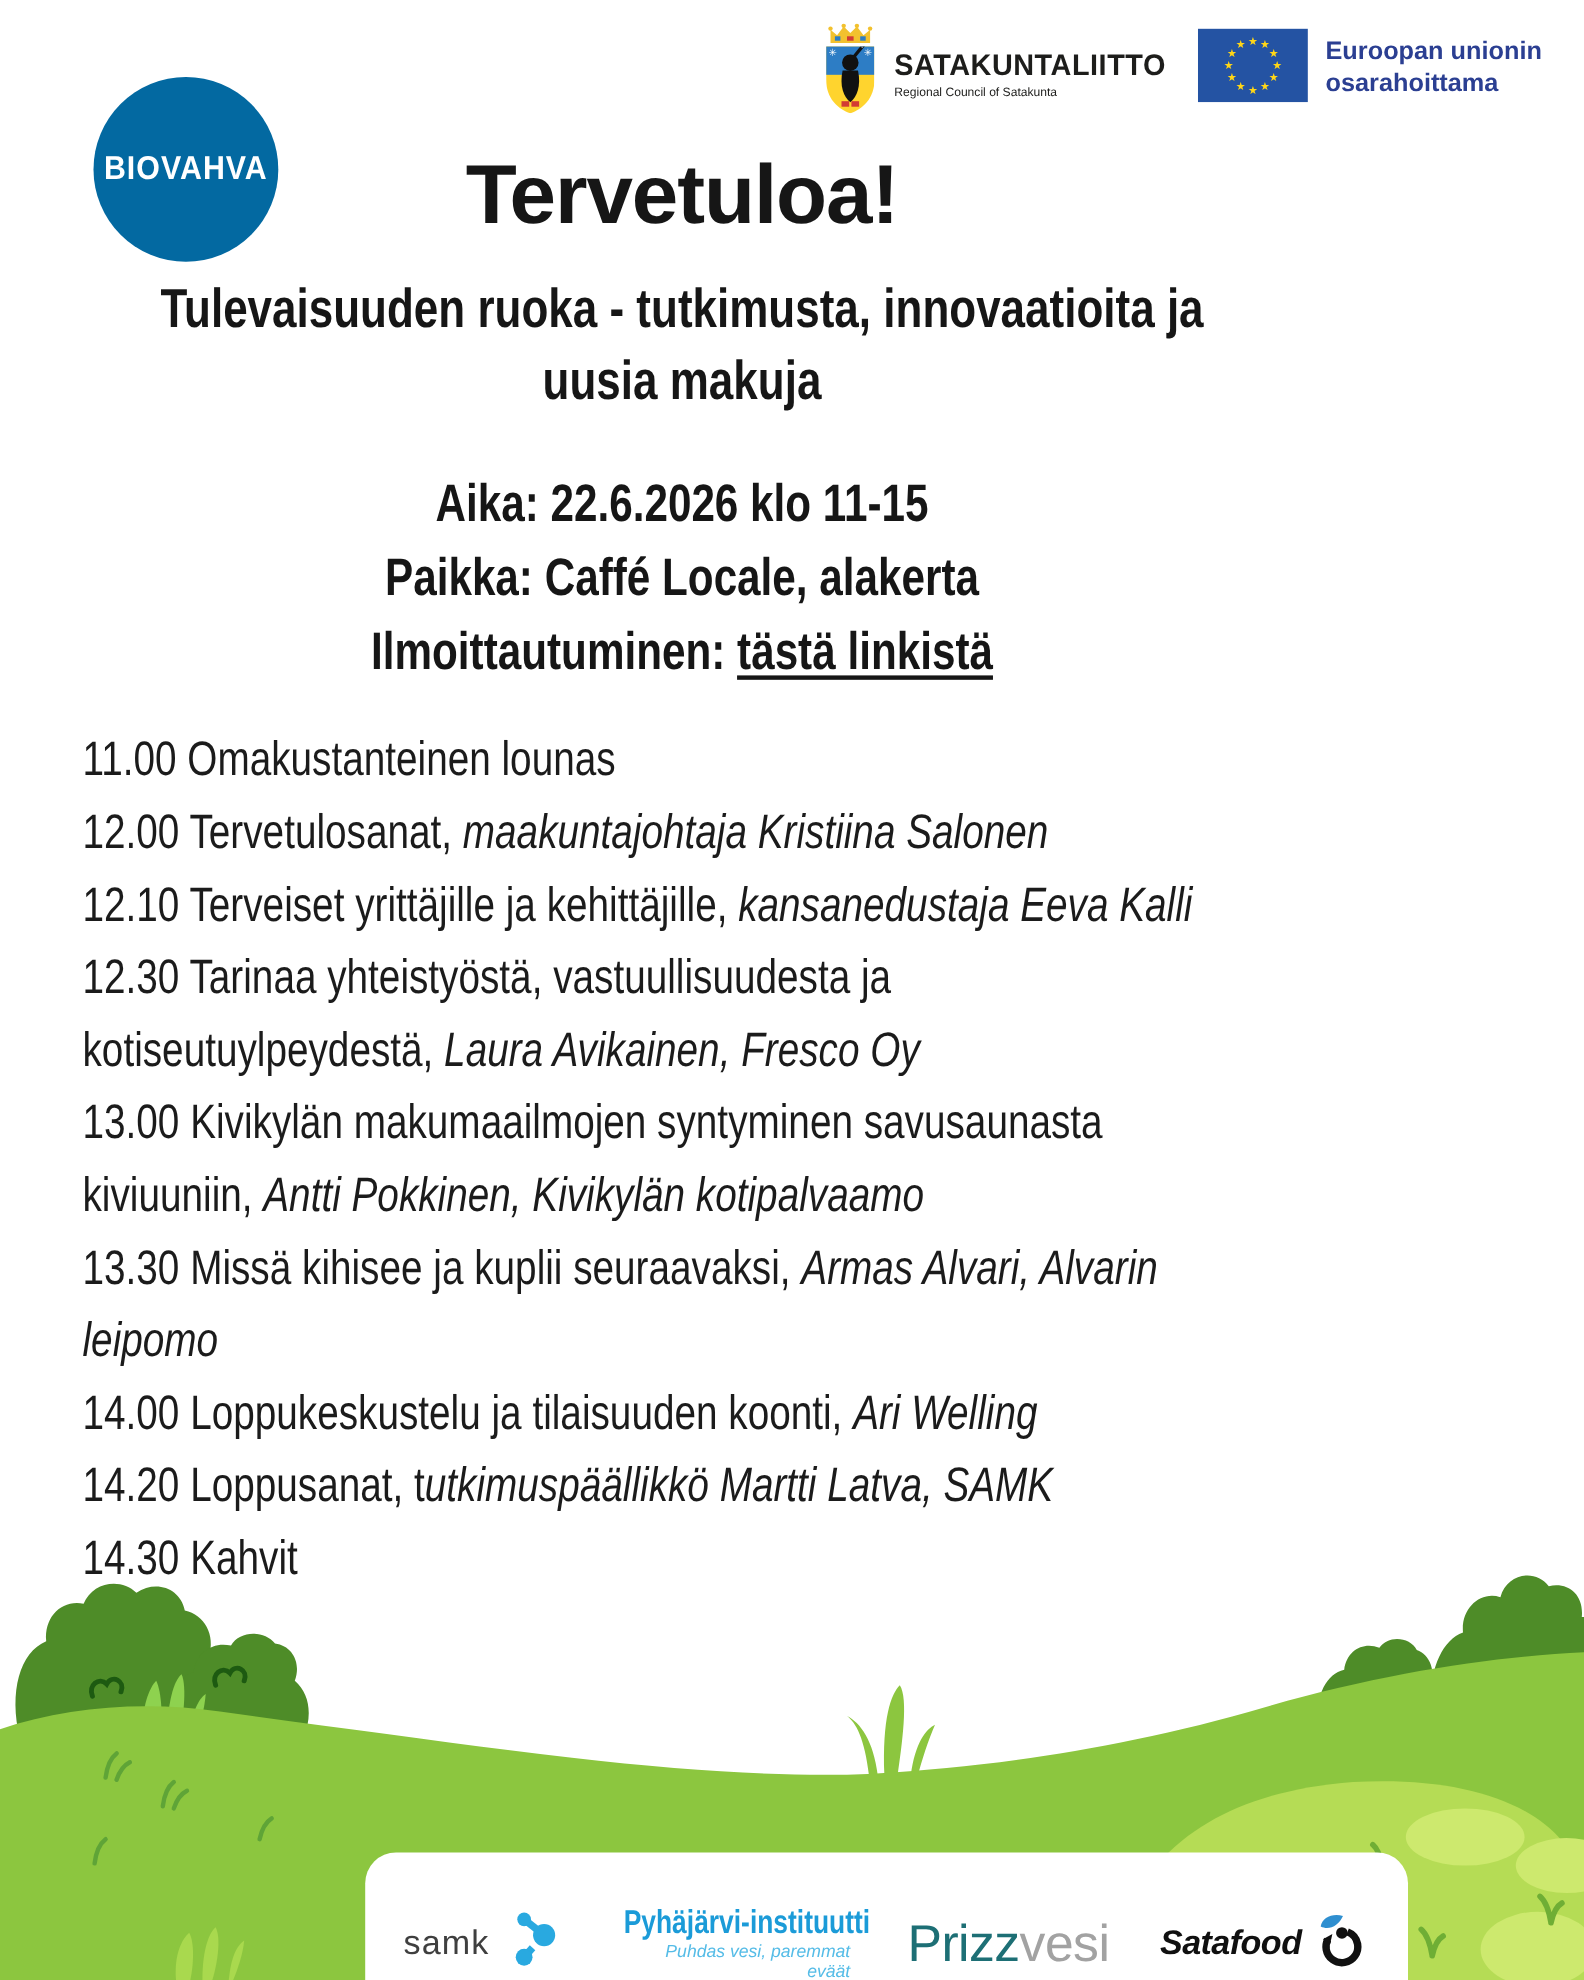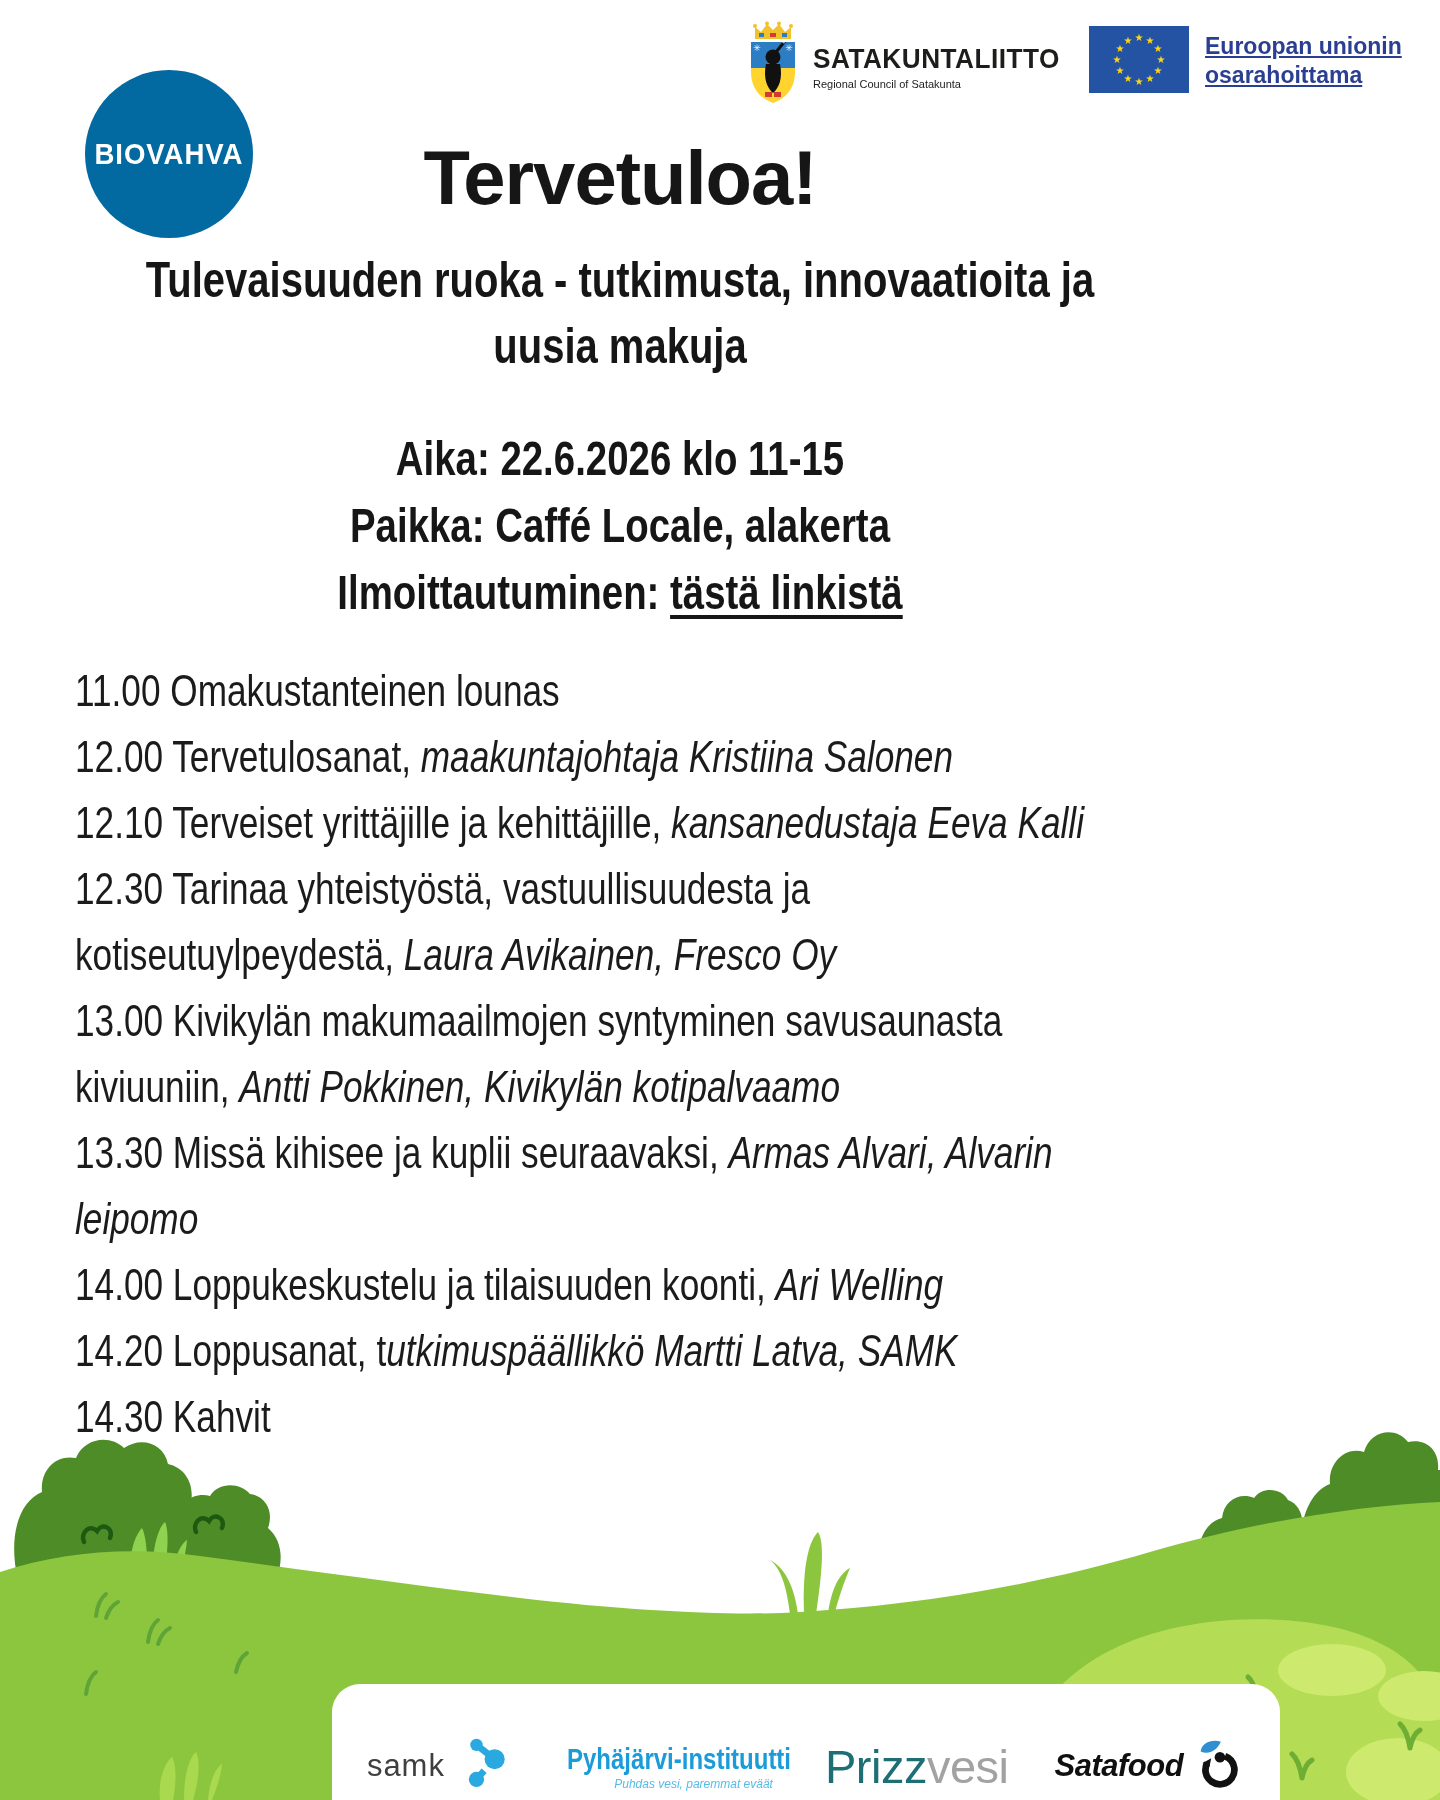--- a/index.html
+++ b/index.html
@@ -8,21 +8,21 @@
 
   
   .biovahva{position:absolute;left:85px;top:70px;width:168px;height:168px;border-radius:50%;
     background:#0369a1;display:flex;align-items:center;justify-content:center;}
   .biovahva span{color:#fff;font-weight:bold;font-size:30px;letter-spacing:1px;transform:scaleX(.92);}
   .satalogo{position:absolute;left:746px;top:20px;display:flex;align-items:flex-start;}
   .satalogo .txt{margin-left:13px;margin-top:24px;}
   .satalogo .txt .nm{font-size:27px;font-weight:bold;color:#1d1d1b;letter-spacing:.5px;transform:scaleX(.97);transform-origin:left;}
   .satalogo .txt .sub{font-size:11px;color:#1d1d1b;margin-top:3px;}
   .eulogo{position:absolute;left:1089px;top:26px;display:flex;align-items:flex-start;}
-  .eulogo .txt{margin-left:16px;margin-top:6px;font-size:23px;line-height:29px;font-weight:bold;color:#2b3f92;text-decoration:underline;}
+  .eulogo .txt{margin-left:16px;margin-top:6px;font-size:23px;line-height:29px;font-weight:bold;color:#2b3f92;}
 
   
   .main{position:absolute;left:0;top:0;width:1240px;text-align:center;color:#161616;}
   .title{margin-top:134px;font-size:76px;font-weight:bold;letter-spacing:-1px;}
   .cx{transform:scaleX(.8);transform-origin:50% 0;}
   .cxl{transform:scaleX(.8);transform-origin:0 0;}
   .subtitle{margin-top:26px;font-size:50px;font-weight:bold;line-height:66px;}
   .eventinfo{margin-top:46px;font-size:48px;font-weight:bold;line-height:67px;}
   .eventinfo .lnk{text-decoration:underline;text-decoration-thickness:4px;text-underline-offset:6px;}
   .line{white-space:nowrap;}
@@ -35,21 +35,21 @@
   
   .landscape{position:absolute;left:0;top:1280px;width:1440px;height:520px;z-index:1;}
 
   
   .card{position:absolute;left:332px;top:1684px;width:948px;height:160px;background:#fff;border-radius:28px;z-index:2;
     display:flex;align-items:center;justify-content:center;gap:46px;padding-top:4px;box-sizing:border-box;}
   .logo-samk{display:flex;align-items:center;gap:20px;}
   .logo-samk .t{font-size:31px;color:#3f3f3f;letter-spacing:1px;}
   .logo-pyha{width:212px;margin-left:12px;}
   .logo-pyha .t{font-size:30px;font-weight:bold;color:#1b9bd8;white-space:nowrap;}
-  .logo-pyha .tag{font-size:12px;font-style:italic;color:#55bce7;text-align:right;margin-top:1px;padding-right:6px;}
+  .logo-pyha .tag{font-size:16px;font-style:italic;color:#55bce7;text-align:right;margin-top:1px;padding-right:6px;}
   .logo-prizz{font-size:47px;letter-spacing:-.5px;white-space:nowrap;}
   .logo-prizz .p1{color:#1d6f75;}
   .logo-prizz .p2{color:#a2a2a2;}
   .logo-sata{display:flex;align-items:center;gap:8px;}
   .logo-sata .t{font-size:31px;font-weight:bold;font-style:italic;color:#101010;letter-spacing:-.5px;}
 </style>
 </head>
 <body>
 
 <div class="page">

